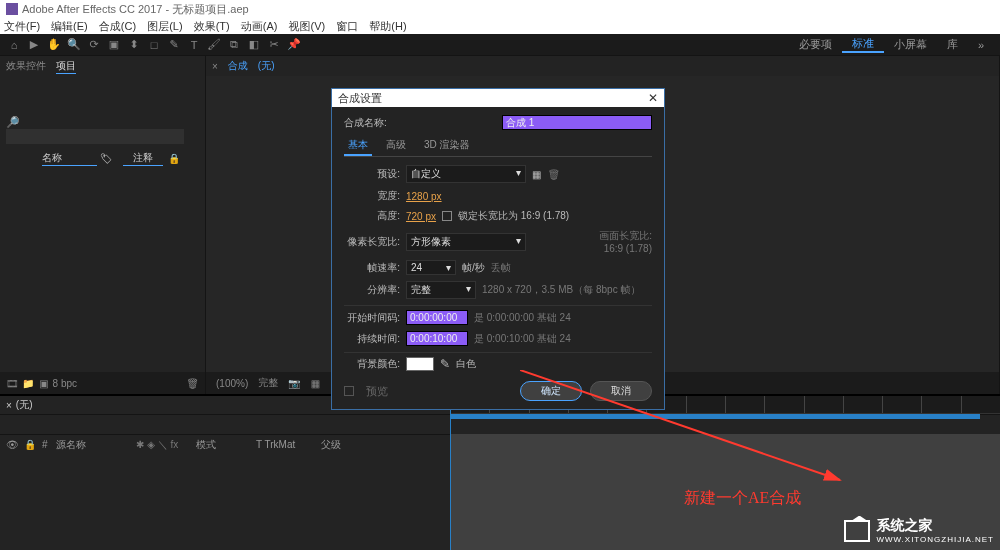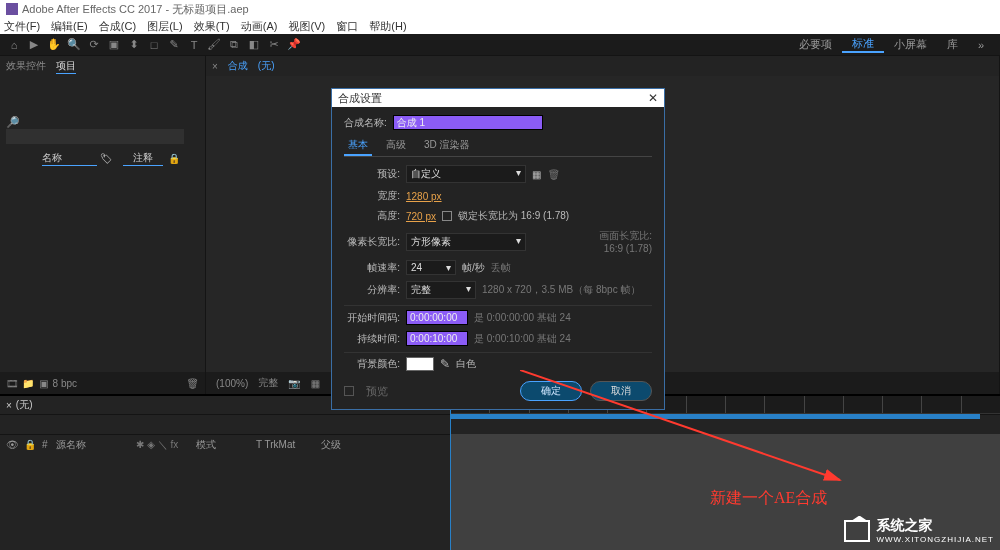--- a/index.html
+++ b/index.html
@@ -51,21 +51,21 @@
   .dialog .row .lbl { width: 56px; text-align: right; }
   .dialog input[type=text] { background: #8b5cf6; border: 1px solid #000; color: #eee; font-size: 10px; padding: 1px 3px; }
   .dialog .link { color: #e8a24a; text-decoration: underline; }
   .dialog .tabs { display: flex; gap: 10px; border-bottom: 1px solid #444; margin-bottom: 8px; }
   .dialog .tabs .t { padding: 2px 4px; color: #999; font-size: 10px; }
   .dialog .tabs .t.active { color: #4aa3ff; border-bottom: 2px solid #4aa3ff; }
   .dialog .dd { background: #1b1b1b; border: 1px solid #333; padding: 1px 4px; color: #ddd; font-size: 10px; min-width: 120px; display: inline-block; }
   .dialog .btnrow { display: flex; justify-content: flex-end; gap: 8px; margin-top: 10px; align-items: center; }
   .dialog .btnrow .prev { margin-right: auto; color: #666; display: flex; align-items: center; gap: 12px; }
   .dialog .btnrow .prev .cb { width: 10px; height: 10px; border: 1px solid #555; }
-  .dialog button.pill { background: #0c4a6e; border: 1px solid #555; color: #ddd; border-radius: 10px; padding: 2px 20px; font-size: 10px; }
+  .dialog button.pill { background: #404040; border: 1px solid #555; color: #ddd; border-radius: 10px; padding: 2px 20px; font-size: 10px; }
   .dialog button.pill.primary { border-color: #4aa3ff; color: #cfe6ff; }
   .dialog .cb { display: inline-block; width: 10px; height: 10px; border: 1px solid #888; }
   .dialog .swatch { width: 28px; height: 14px; background: #fff; border: 1px solid #666; }
   .dialog .eyed { font-size: 12px; }
   .dialog .dim { color: #777; }
   .dialog .sep { height: 1px; background: #333; margin: 4px 0; }
 
   
   .arrow { position: absolute; pointer-events: none; }
   .anno-text { position: absolute; color: #ff3a2f; font-size: 16px; font-family: SimSun, serif; }
@@ -204,21 +204,21 @@
     </div>
   </div>
 </div>
 
 <div class="dialog">
   <div class="dlg-title">
     <span>合成设置</span>
     <span class="close">✕</span>
   </div>
   <div class="dlg-body">
-    <div class="row" style="justify-content:flex-start;">
+    <div class="row" style="justify-content:space-between;">
       <span>合成名称:</span>
       <input type="text" style="width: 150px;" value="合成 1">
     </div>
     <div class="tabs">
       <span class="t active">基本</span>
       <span class="t">高级</span>
       <span class="t">3D 渲染器</span>
     </div>
 
     <div class="row">
@@ -291,21 +291,21 @@
 </div>
 
 <svg class="arrow" style="left:520px; top:370px; width:340px; height:130px;">
   <defs>
     <marker id="ah" markerWidth="10" markerHeight="10" refX="8" refY="3" orient="auto">
       <path d="M0,0 L0,6 L9,3 z" fill="#ff3a2f"></path>
     </marker>
   </defs>
   <line x1="0" y1="0" x2="320" y2="110" stroke="#ff3a2f" stroke-width="2" marker-end="url(#ah)"></line>
 </svg>
-<div class="anno-text" style="left:710px; top:488px;">新建一个AE合成</div>
+<div class="anno-text" style="left:684px; top:488px;">新建一个AE合成</div>
 
 <div class="watermark">
   <div class="logo"></div>
   <div>
     <div style="font-weight:bold;">系统之家</div>
     <span class="sub">WWW.XITONGZHIJIA.NET</span>
   </div>
 </div>
 
 </body></html>

